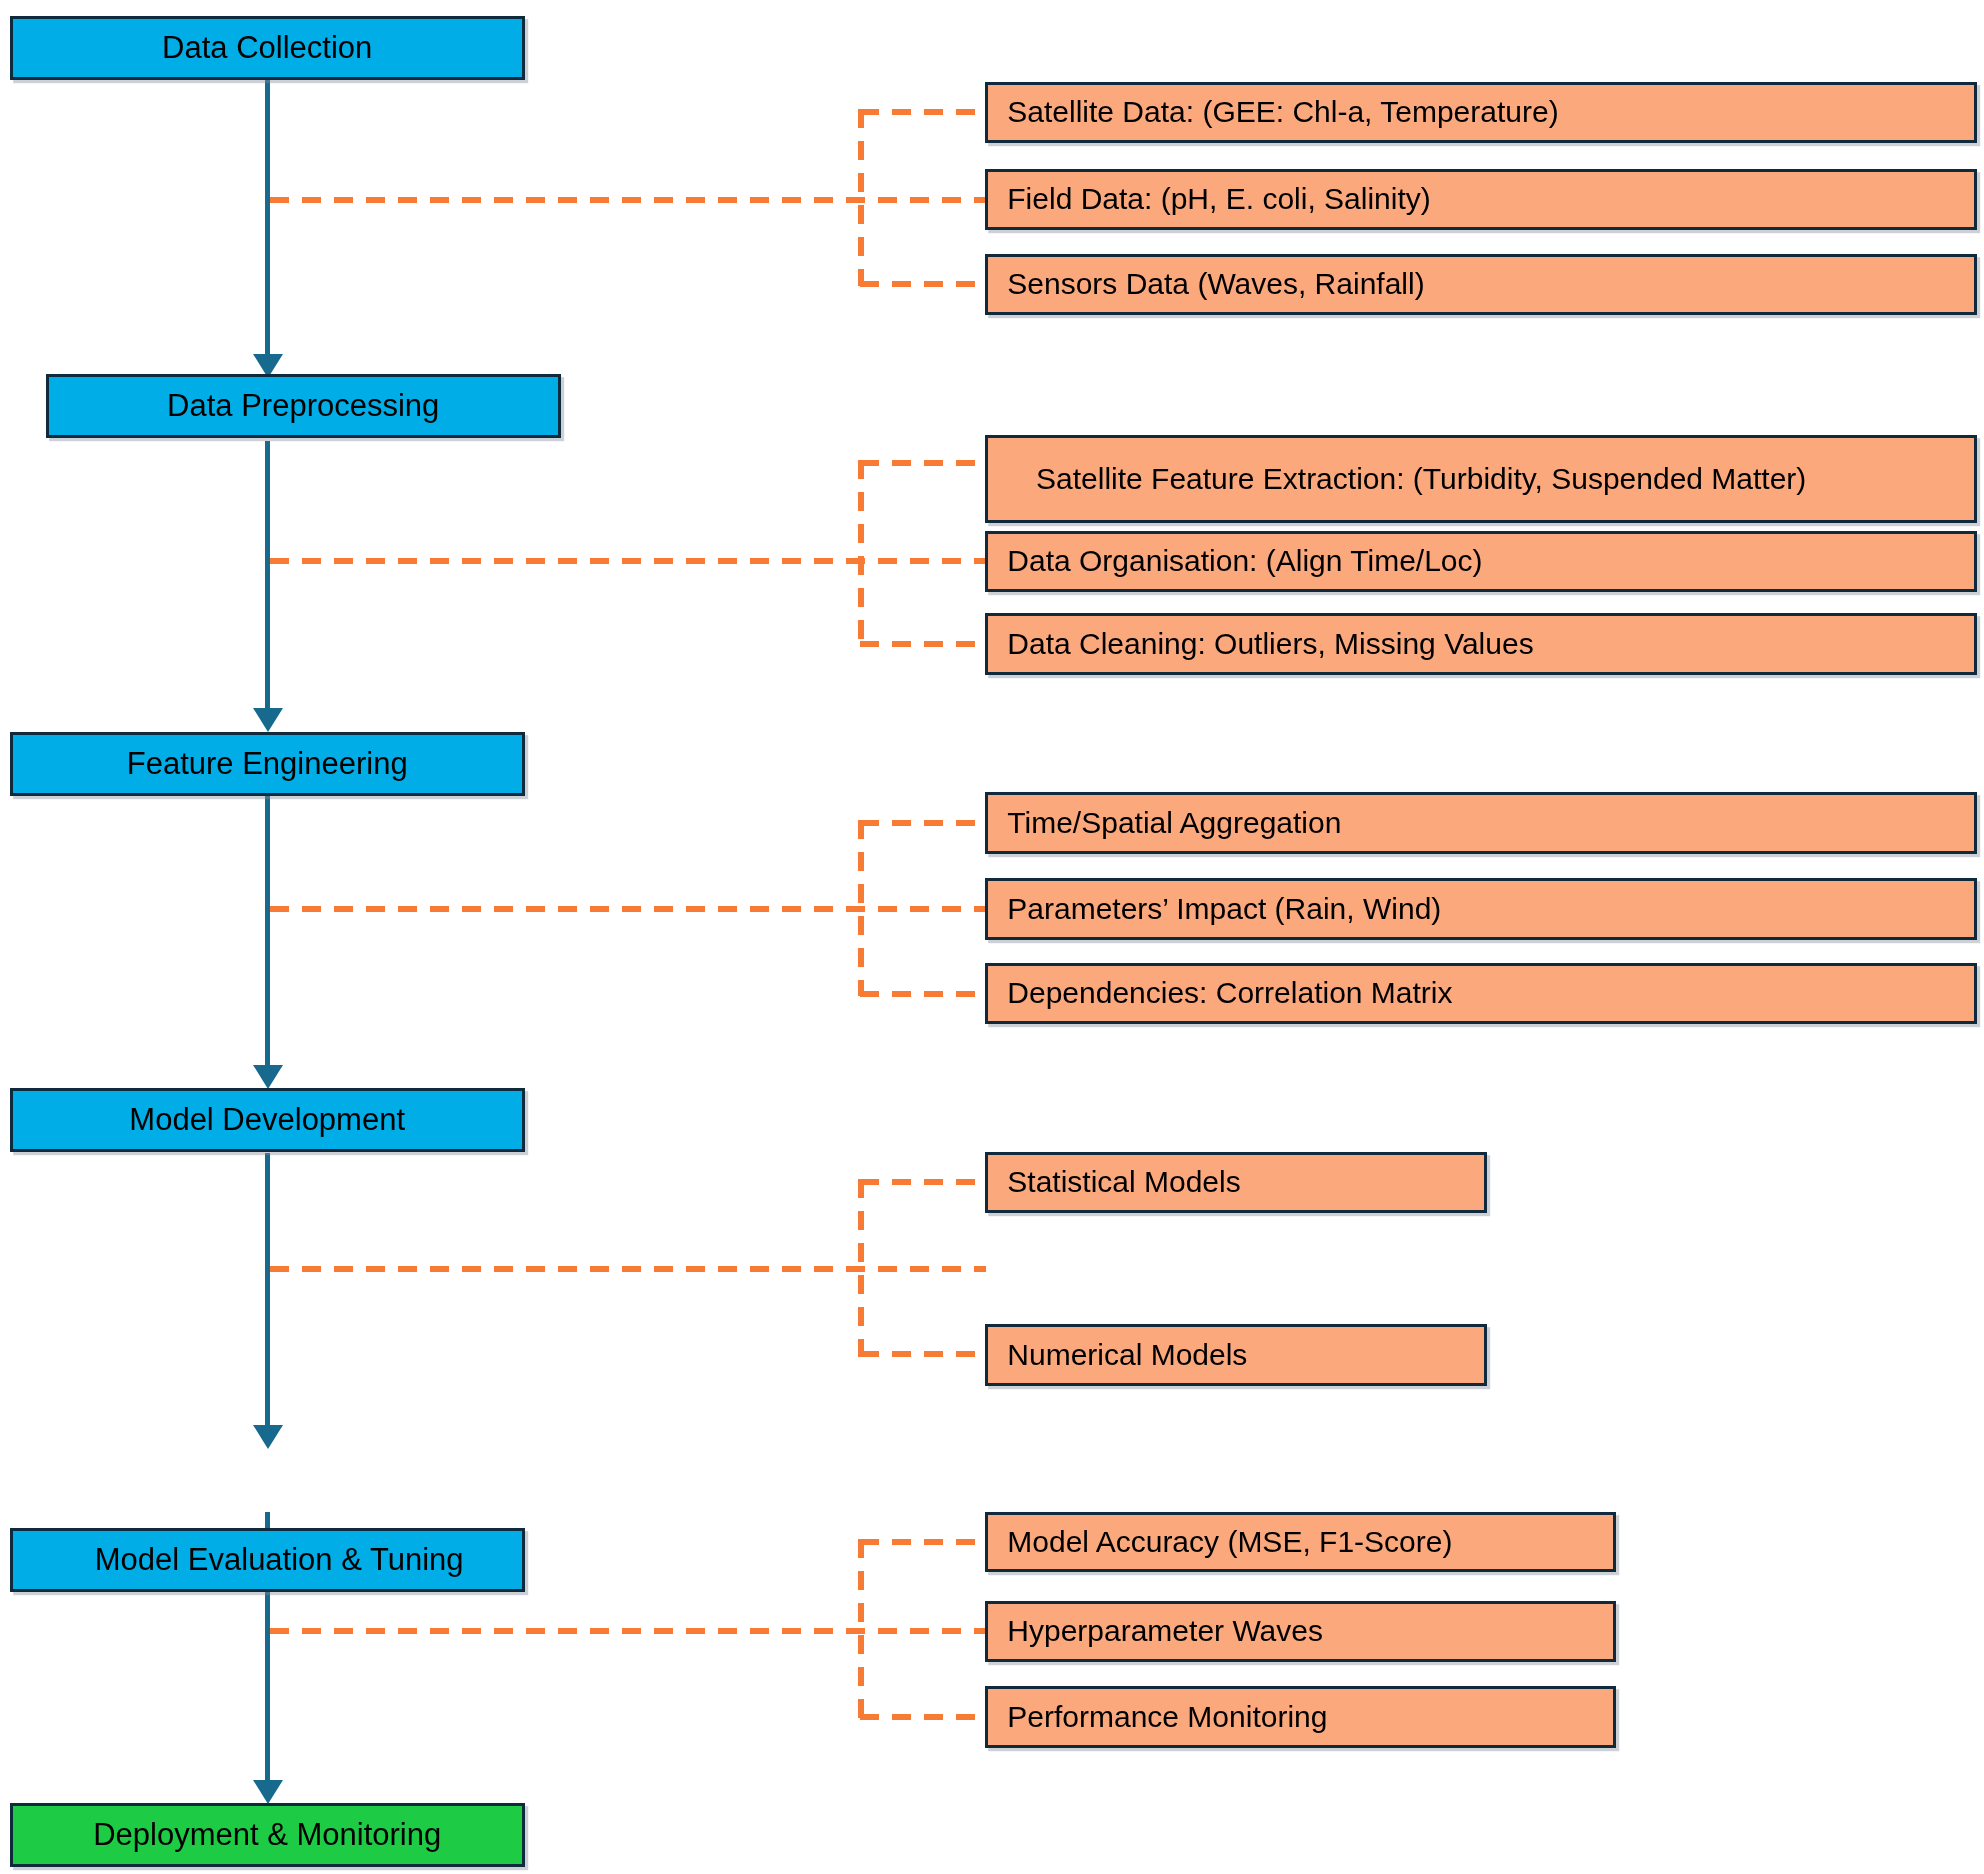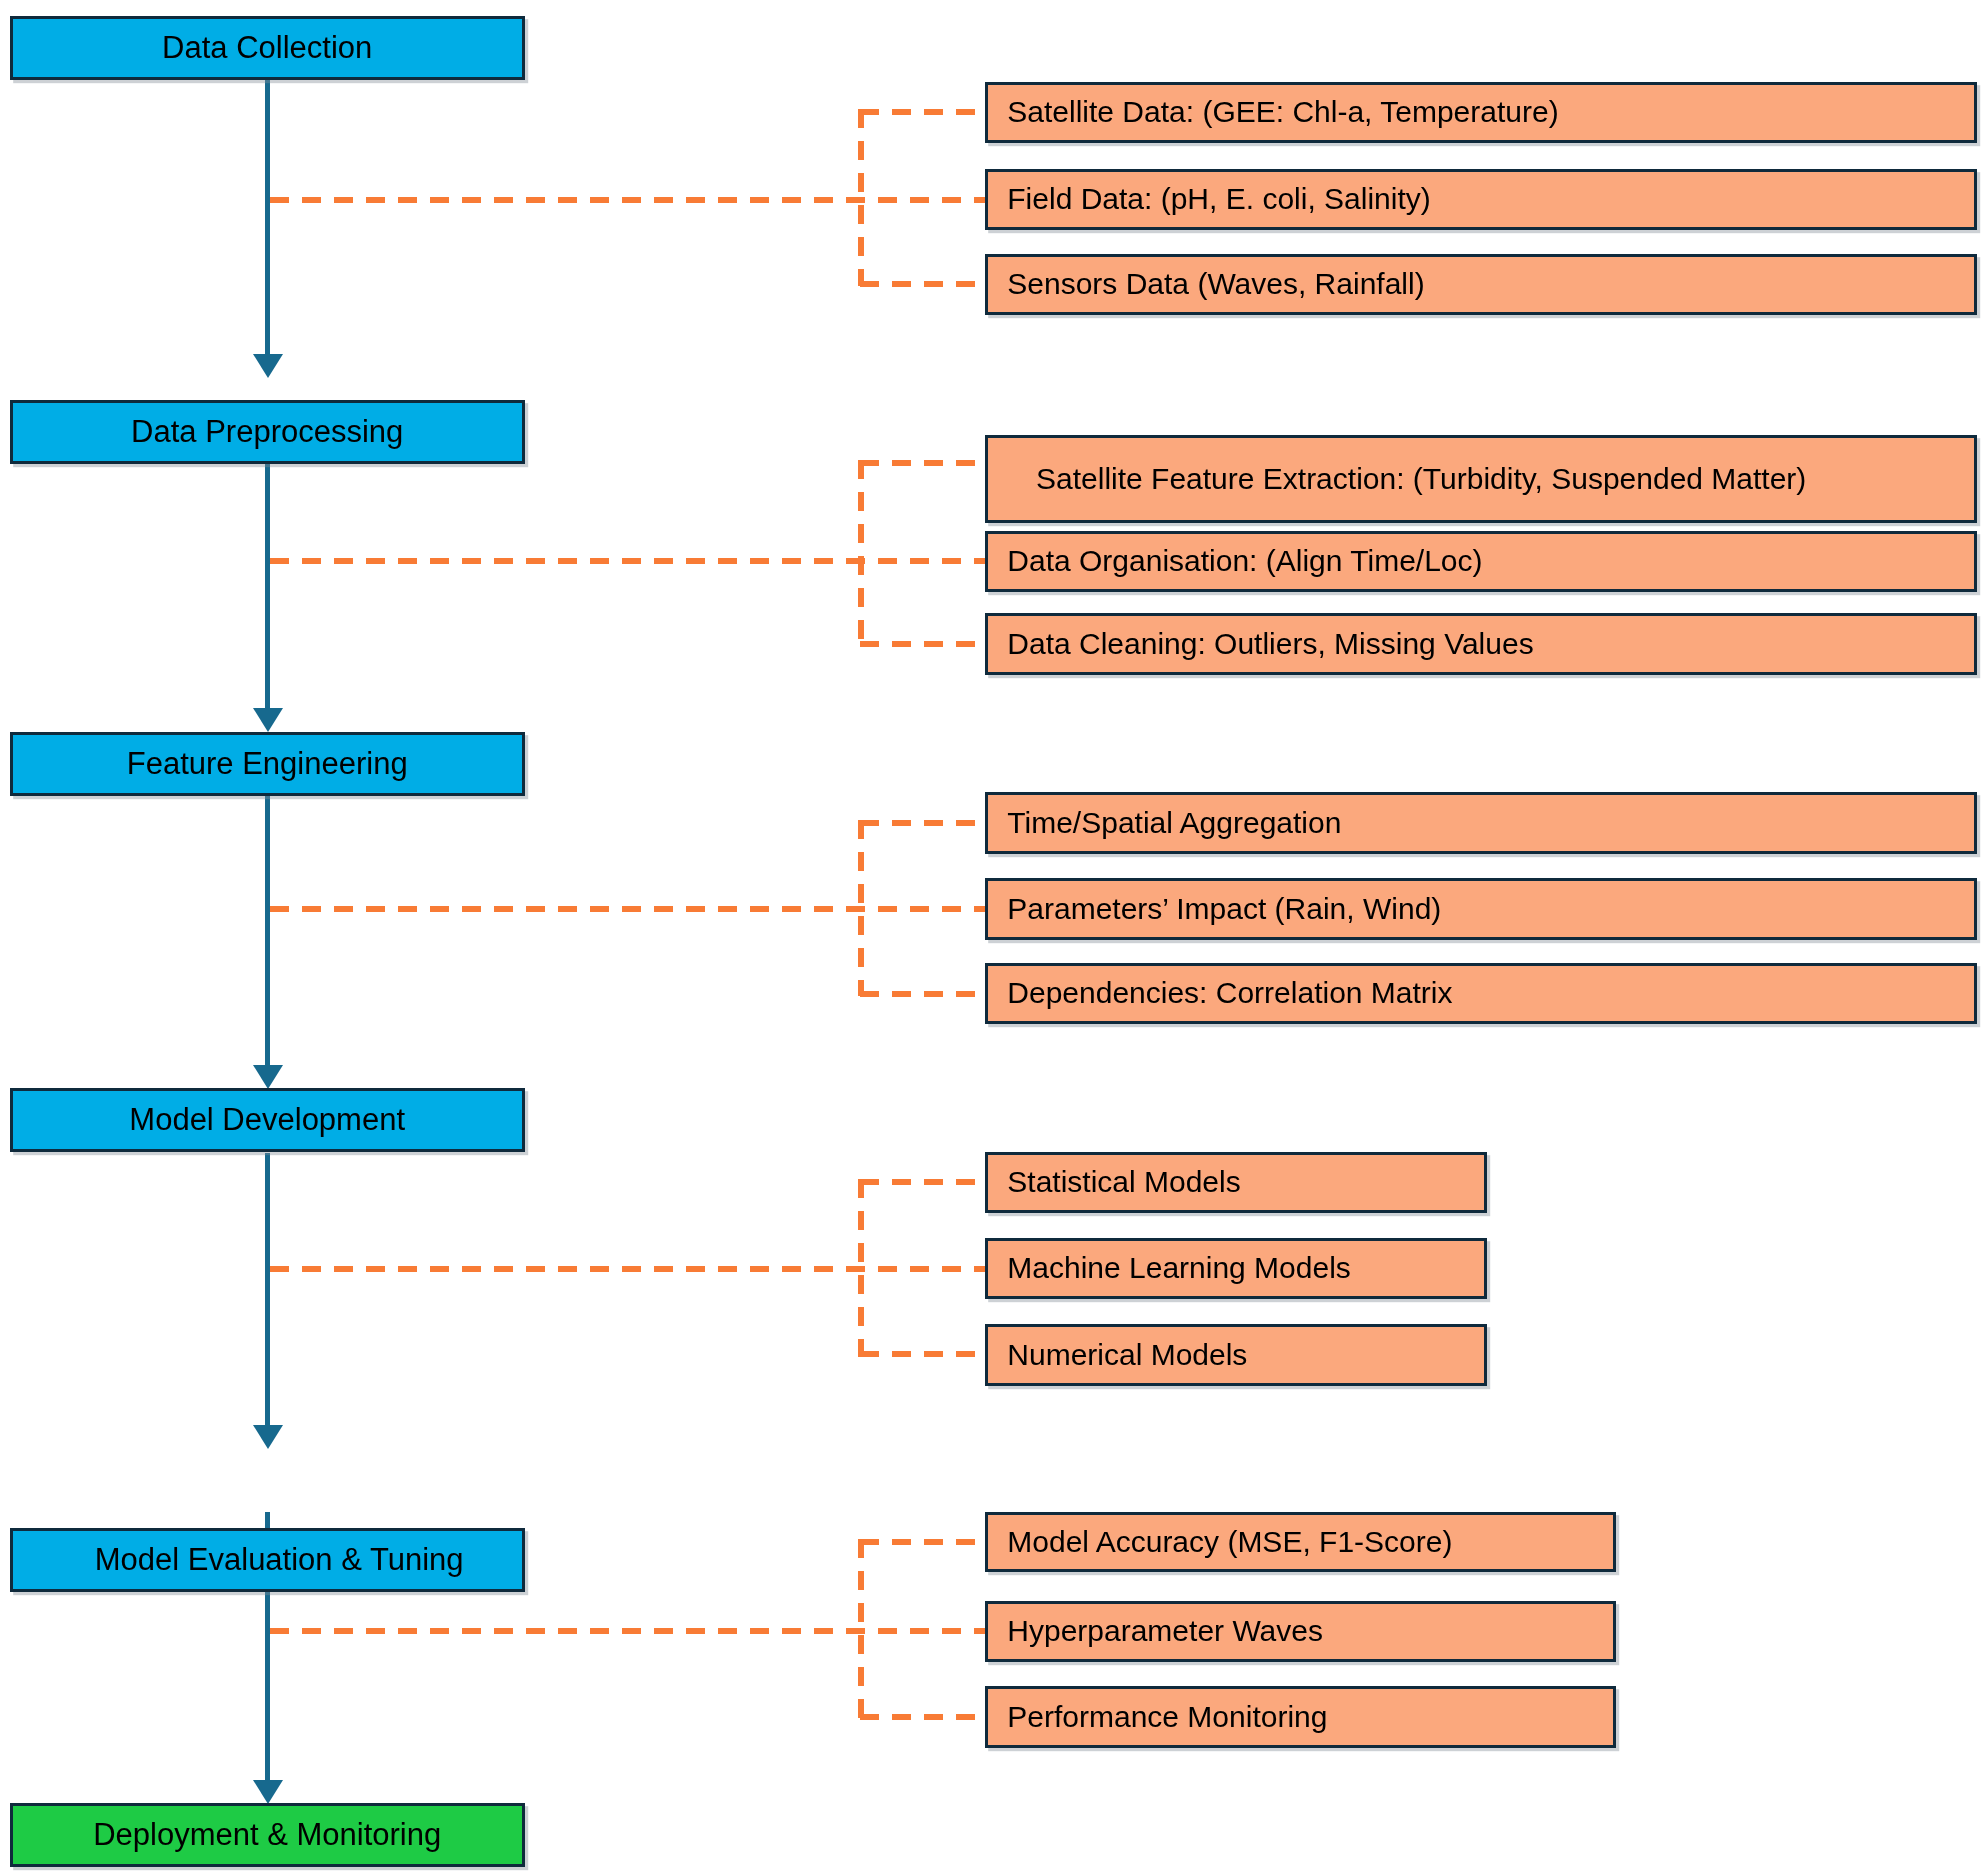--- a/index.html
+++ b/index.html
@@ -92,40 +92,39 @@
   <div class="dash-v" style="left:858px;top:1179px;height:178px;"></div>
   <div class="dash-h" style="left:860px;top:1179px;width:125px;"></div>
   <div class="dash-h" style="left:860px;top:1351px;width:125px;"></div>
 
   <div class="dash-h" style="left:270px;top:1628px;width:716px;"></div>
   <div class="dash-v" style="left:858px;top:1539px;height:180px;"></div>
   <div class="dash-h" style="left:860px;top:1539px;width:125px;"></div>
   <div class="dash-h" style="left:860px;top:1714px;width:125px;"></div>
 
   <div class="stage" style="top:15.5px;">Data Collection</div>
-  <div class="stage" style="top:400px;">Data Preprocessing</div>
+  <div class="stage" style="top:374px;margin-left:36px;">Data Preprocessing</div>
   <div class="stage" style="top:732px;">Feature Engineering</div>
   <div class="stage" style="top:1088px;">Model Development</div>
   <div class="stage" style="top:1528px;padding-left:24px;">Model Evaluation &amp; Tuning</div>
   <div class="stage stage-green" style="top:1803px;">Deployment &amp; Monitoring</div>
 
   <div class="sub" style="left:985px;top:82px;width:992px;height:61px;">Satellite Data: (GEE: Chl-a, Temperature)</div>
   <div class="sub" style="left:985px;top:169px;width:992px;height:61px;">Field Data: (pH, E. coli, Salinity)</div>
   <div class="sub" style="left:985px;top:254px;width:992px;height:61px;">Sensors Data (Waves, Rainfall)</div>
 
   <div class="sub" style="left:985px;top:435px;width:992px;height:88px;padding-left:48px;">Satellite Feature Extraction: (Turbidity, Suspended Matter)</div>
   <div class="sub" style="left:985px;top:531px;width:992px;height:61px;">Data Organisation: (Align Time/Loc)</div>
   <div class="sub" style="left:985px;top:792px;width:992px;height:62px;">Time/Spatial Aggregation</div>
 
   <div class="sub" style="left:985px;top:613px;width:992px;height:62px;">Data Cleaning: Outliers, Missing Values</div>
   <div class="sub" style="left:985px;top:878px;width:992px;height:62px;">Parameters’ Impact (Rain, Wind)</div>
   <div class="sub" style="left:985px;top:963px;width:992px;height:61px;">Dependencies: Correlation Matrix</div>
 
   <div class="sub" style="left:985px;top:1152px;width:502px;height:61px;">Statistical Models</div>
-  <div class="sub" style="left:985px;top:1238px;width:502px;height:61px;">Machine Learning Models</div>
   <div class="sub" style="left:985px;top:1324px;width:502px;height:62px;">Numerical Models</div>
 
   <div class="sub" style="left:985px;top:1512px;width:631px;height:60px;">Model Accuracy (MSE, F1-Score)</div>
   <div class="sub" style="left:985px;top:1601px;width:631px;height:61px;">Hyperparameter Waves</div>
   <div class="sub" style="left:985px;top:1686px;width:631px;height:62px;">Performance Monitoring</div>
 
 </div>
 
 
 </body></html>

